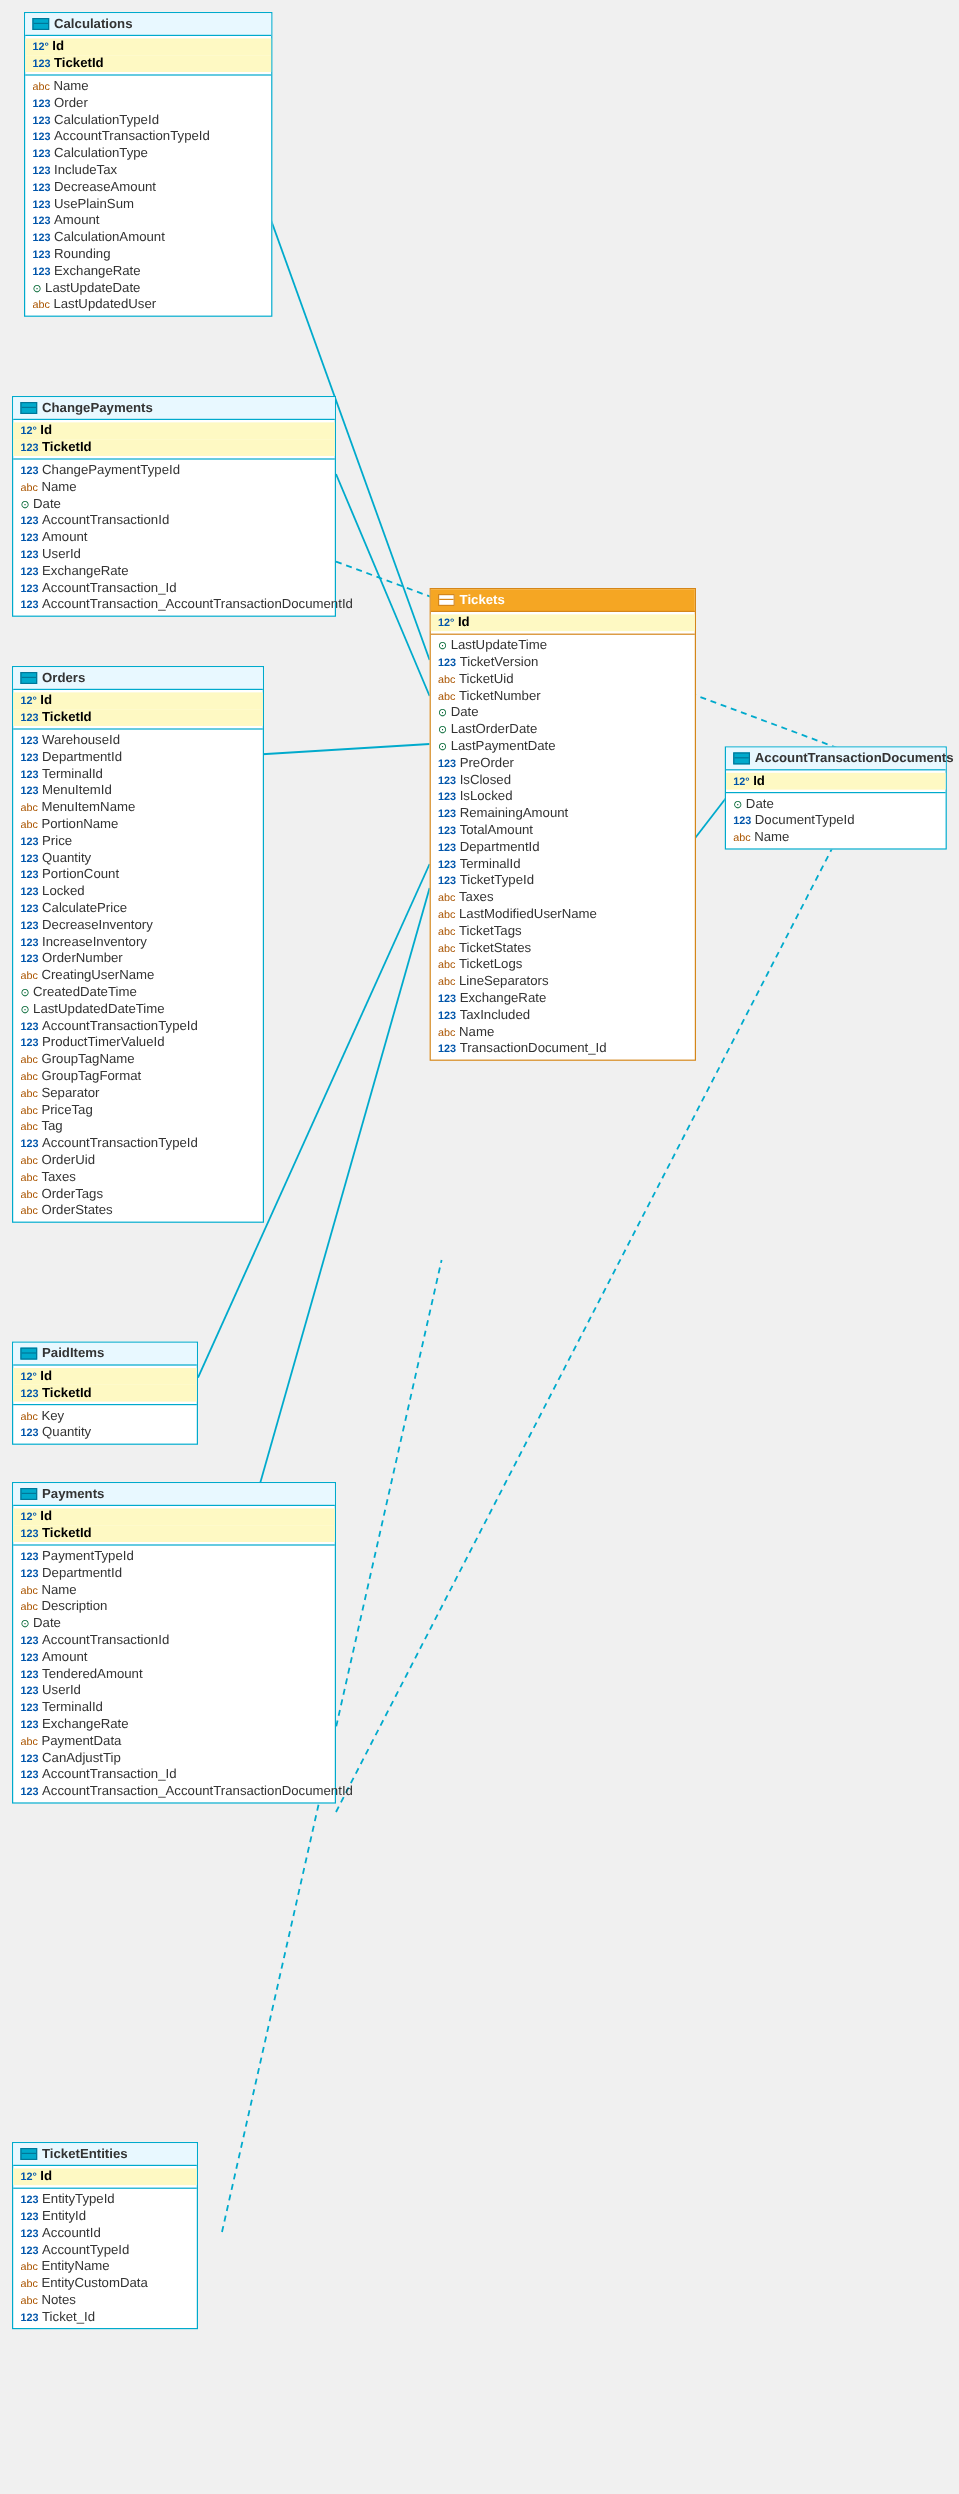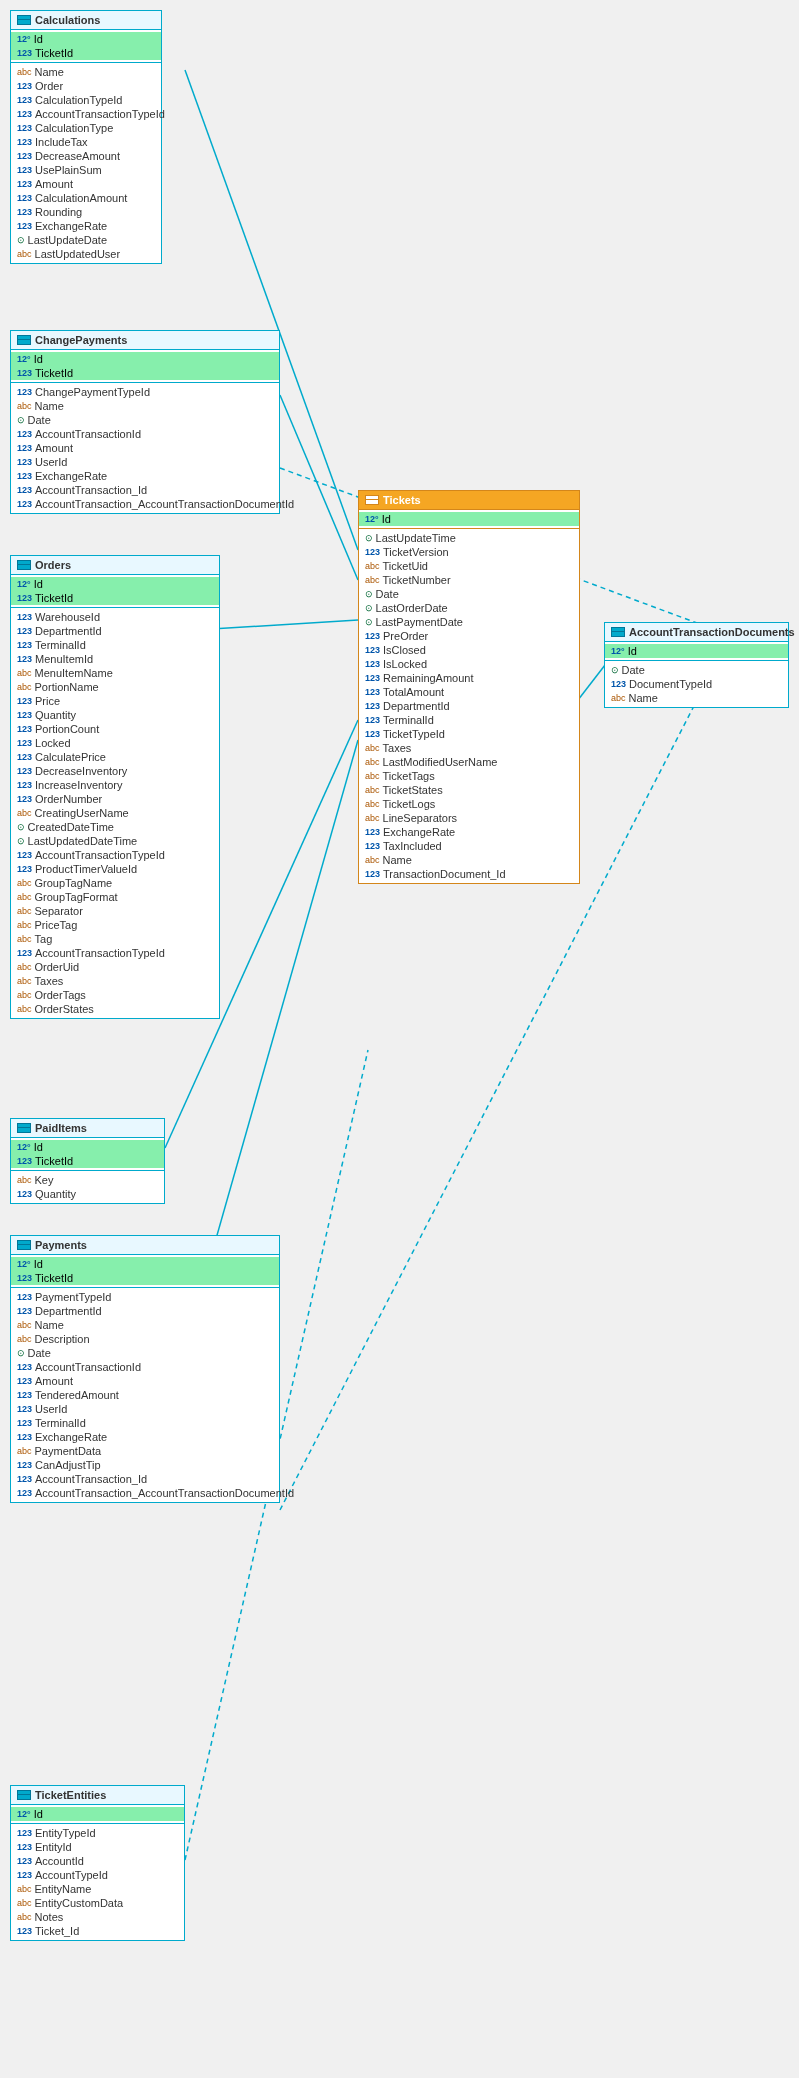--- a/index.html
+++ b/index.html
@@ -69,27 +69,27 @@
       padding: 2px 0;
     }
     .field-row {
       display: flex;
       align-items: center;
       padding: 1px 6px;
       gap: 3px;
       white-space: nowrap;
     }
     .field-row.pk {
-      background: #86efac;
+      background: #fef9c3;
     }
     .field-name {
       color: #333;
       font-size: 11px;
     }
-    .field-name.bold { font-weight: normal; color: #000; }
+    .field-name.bold { font-weight: bold; color: #000; }
     .divider {
       height: 1px;
       background: #00aacc;
       margin: 2px 0;
     }
     svg.connections {
       position: absolute;
       top: 0;
       left: 0;
       width: 799px;
@@ -121,21 +121,21 @@
 
     <line x1="185" y1="1860" x2="368" y2="1050" stroke="#00aacc" stroke-width="1.5" stroke-dasharray="5,4"></line>
 
     <line x1="578" y1="700" x2="605" y2="665" stroke="#00aacc" stroke-width="1.5"></line>
 
     <line x1="280" y1="1510" x2="697" y2="700" stroke="#00aacc" stroke-width="1.5" stroke-dasharray="5,4"></line>
 
     <line x1="280" y1="468" x2="697" y2="623" stroke="#00aacc" stroke-width="1.5" stroke-dasharray="5,4"></line>
   </svg>
 
-  <div class="entity-box" style="left:10px; top:10px; width:152px;">
+  <div class="entity-box" style="left:20px; top:10px; width:207px;">
     <div class="entity-header">
       <span class="table-icon"></span>
       <span>Calculations</span>
     </div>
     <div class="entity-body">
       <div class="field-row pk">
         <span class="icon-123">12°</span>
         <span class="field-name bold">Id</span>
       </div>
       <div class="field-row pk">
@@ -487,21 +487,21 @@
           <span class="icon-123">123</span>
           <span class="field-name">AccountTransaction_Id</span>
         </div>
       <div class="field-row">
           <span class="icon-123">123</span>
           <span class="field-name">AccountTransaction_AccountTransactionDocumentId</span>
         </div>
     </div>
   </div>
 
-  <div class="entity-box" style="left:10px; top:1785px; width:175px;">
+  <div class="entity-box" style="left:10px; top:1785px; width:155px;">
     <div class="entity-header">
       <span class="table-icon"></span>
       <span>TicketEntities</span>
     </div>
     <div class="entity-body">
       <div class="field-row pk">
           <span class="icon-123">12°</span>
           <span class="field-name bold">Id</span>
         </div>
       <div class="divider"></div>

